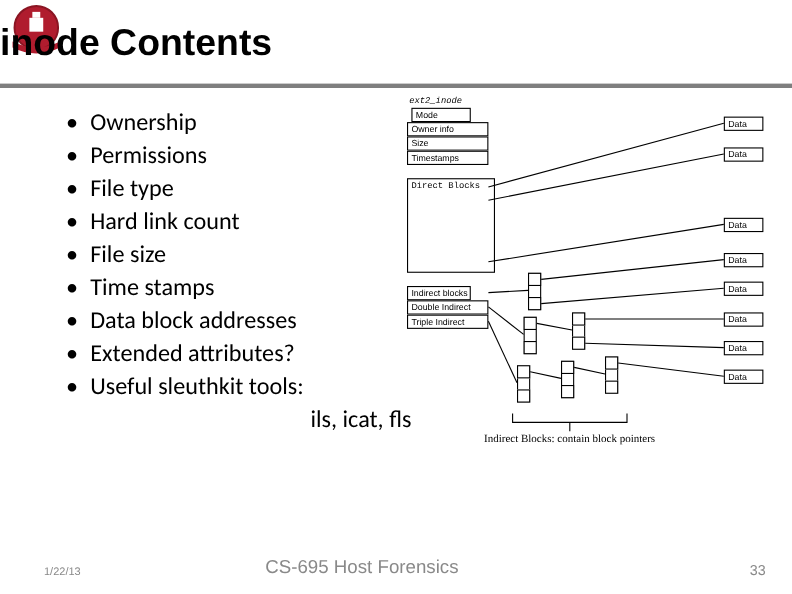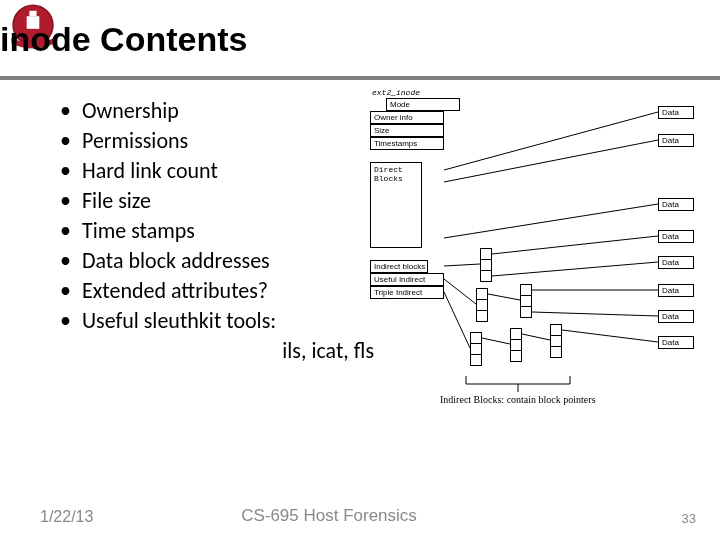--- a/index.html
+++ b/index.html
@@ -68,21 +68,21 @@
     position: absolute;
     top: 88px;
     left: 370px;
     width: 340px;
     height: 360px;
   }
   .footer-left {
     position: absolute;
     bottom: 14px;
     left: 40px;
-    font-size: 16px;
+    font-size: 10px;
     color: #898989;
     font-family: Arial, sans-serif;
   }
   .footer-center {
     position: absolute;
     bottom: 14px;
     left: 0;
     width: 658px;
     text-align: center;
     font-size: 17px;
@@ -148,43 +148,44 @@
     <path d="M6 42 Q30 54 54 42 L54 48 Q30 60 6 48 Z" fill="#b01c2e"></path>
   </svg>
 </div>
 
 <h1 class="title">inode Contents</h1>
 <div class="hr"></div>
 
 <ul class="bullets">
   <li>Ownership</li>
   <li>Permissions</li>
+  <li>File type</li>
   <li>Hard link count</li>
   <li>File size</li>
   <li>Time stamps</li>
   <li>Data block addresses</li>
   <li>Extended attributes?</li>
   <li>Useful sleuthkit tools:</li>
   <div class="sub">ils, icat, fls</div>
 </ul>
 
 <div class="diagram">
   <div class="dia-label" style="top:0;left:2px;font-style:italic">ext2_inode</div>
 
-  <div class="dia-box" style="top:10px;left:16px;width:74px">Mode</div>
+  <div class="dia-box" style="top:10px;left:4px;width:54px">Mode</div>
   <div class="dia-box" style="top:23px;left:0;width:74px">Owner info</div>
   <div class="dia-box" style="top:36px;left:0;width:74px">Size</div>
   <div class="dia-box" style="top:49px;left:0;width:74px">Timestamps</div>
 
-  <div class="dia-tall" style="top:74px;left:0;width:52px;height:86px">
+  <div class="dia-tall" style="top:74px;left:0;width:80px;height:86px">
     <div class="dia-label" style="top:2px;left:3px">Direct Blocks</div>
   </div>
 
   <div class="dia-box" style="top:172px;left:0;width:58px">Indirect blocks</div>
-  <div class="dia-box" style="top:185px;left:0;width:74px">Useful Indirect</div>
+  <div class="dia-box" style="top:185px;left:0;width:74px">Double Indirect</div>
   <div class="dia-box" style="top:198px;left:0;width:74px">Triple Indirect</div>
 
   <div class="dia-tall" style="top:160px;left:110px;width:12px;height:34px"></div>
   <div class="dia-small" style="top:160px;left:110px"></div>
   <div class="dia-small" style="top:182px;left:110px"></div>
 
   <div class="dia-tall" style="top:200px;left:106px;width:12px;height:34px"></div>
   <div class="dia-small" style="top:200px;left:106px"></div>
   <div class="dia-small" style="top:222px;left:106px"></div>
   <div class="dia-tall" style="top:196px;left:150px;width:12px;height:34px"></div>

